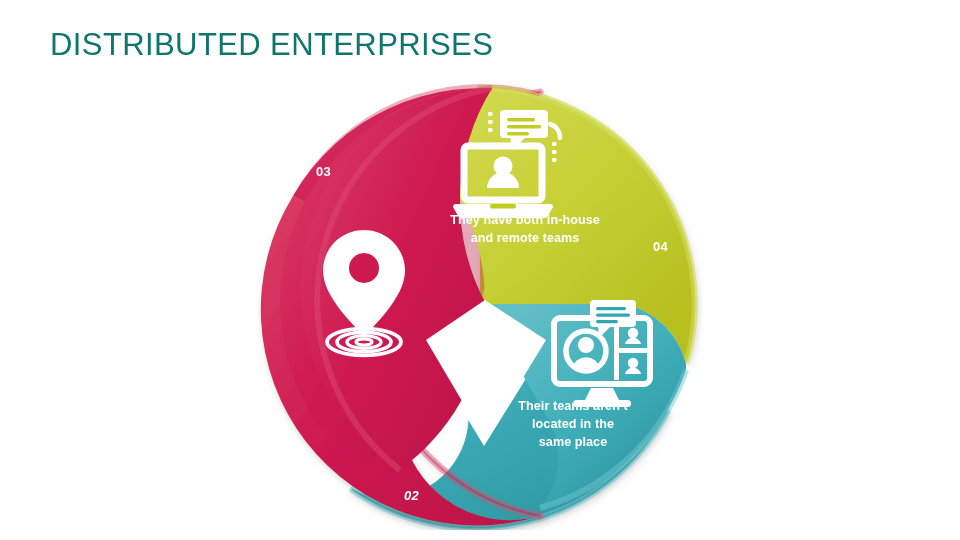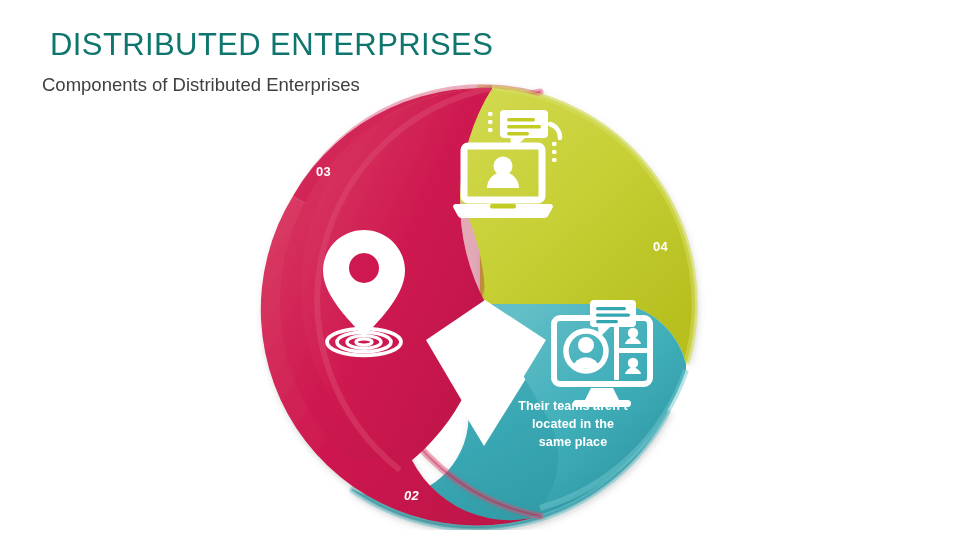--- a/index.html
+++ b/index.html
@@ -78,21 +78,20 @@
   }
   .num-01 { left: 413px; top: 161px; }
   .num-02 { left: 164px; top: 410px; font-style: italic; }
   .num-03 { left: 76px;  top: 86px; }
 </style>
 </head>
 <body>
 
 <div class="header">
   <h1 class="title">DISTRIBUTED ENTERPRISES</h1>
-  <div class="subtitle">Components of Distributed Enterprises</div>
 </div>
 
 <div class="stage">
 
   <svg viewBox="0 0 480 452" xmlns="http://www.w3.org/2000/svg">
     <defs>
 
       <linearGradient id="gGreen" x1="0" y1="0" x2="0.35" y2="1">
         <stop offset="0%" stop-color="#C8D028"></stop>
         <stop offset="100%" stop-color="#BCC520"></stop>
@@ -316,20 +315,22 @@
                C 83 18.2 64.5 0 42 0 Z"></path>
       <circle cx="42" cy="38" r="15" fill="#CE1950"></circle>
 
       <ellipse cx="42" cy="112" rx="8" ry="3.1" fill="none" stroke="#ffffff" stroke-width="3.2"></ellipse>
       <ellipse cx="42" cy="112" rx="17" ry="6.4" fill="none" stroke="#ffffff" stroke-width="3.4"></ellipse>
       <ellipse cx="42" cy="112" rx="27" ry="9.8" fill="none" stroke="#ffffff" stroke-width="3.6"></ellipse>
       <ellipse cx="42" cy="112" rx="37" ry="13.4" fill="none" stroke="#ffffff" stroke-width="3.8"></ellipse>
     </g>
   </svg>
 
+  <div class="seg-label label-green">They have both in-house
+and remote teams</div>
 
   <div class="seg-label label-teal">Their teams aren’t
 located in the
 same place</div>
 
 
   <div class="seg-num num-01">04</div>
 
   <div class="seg-num num-02">02</div>
 

